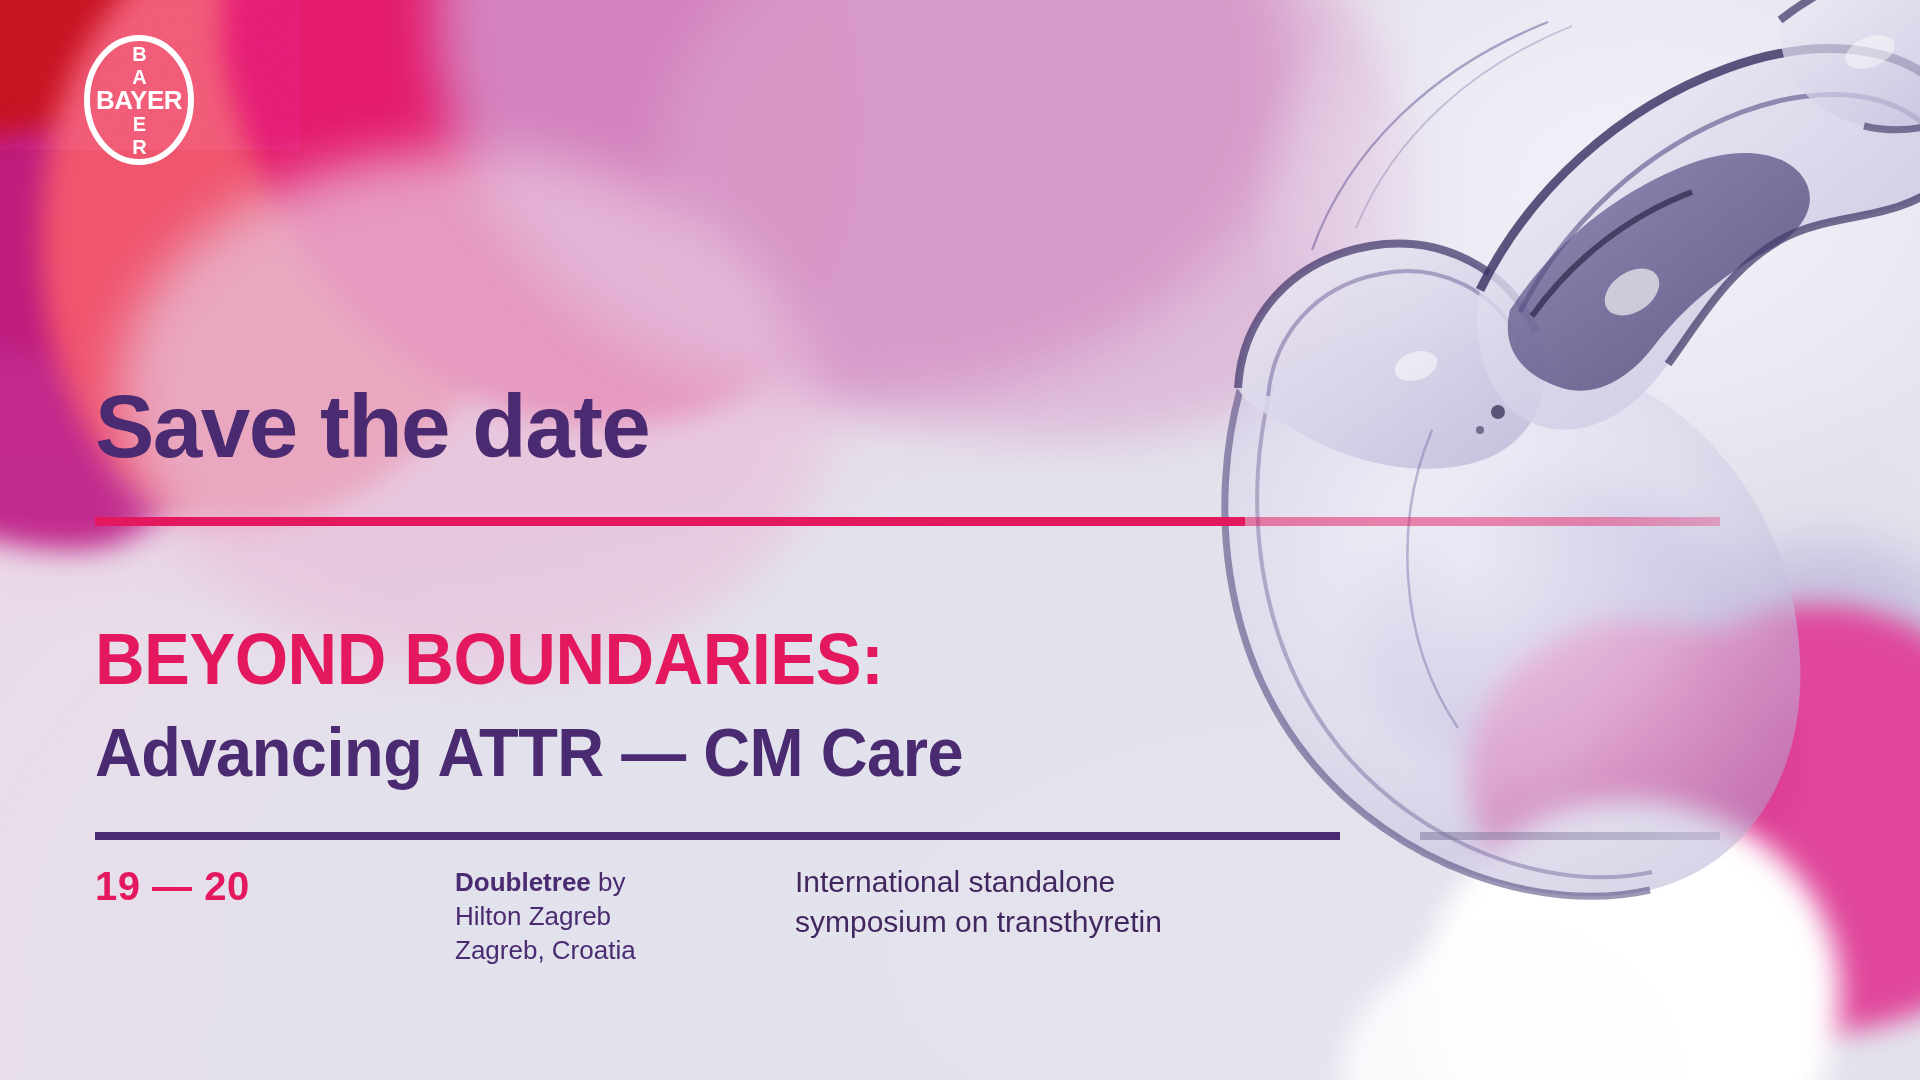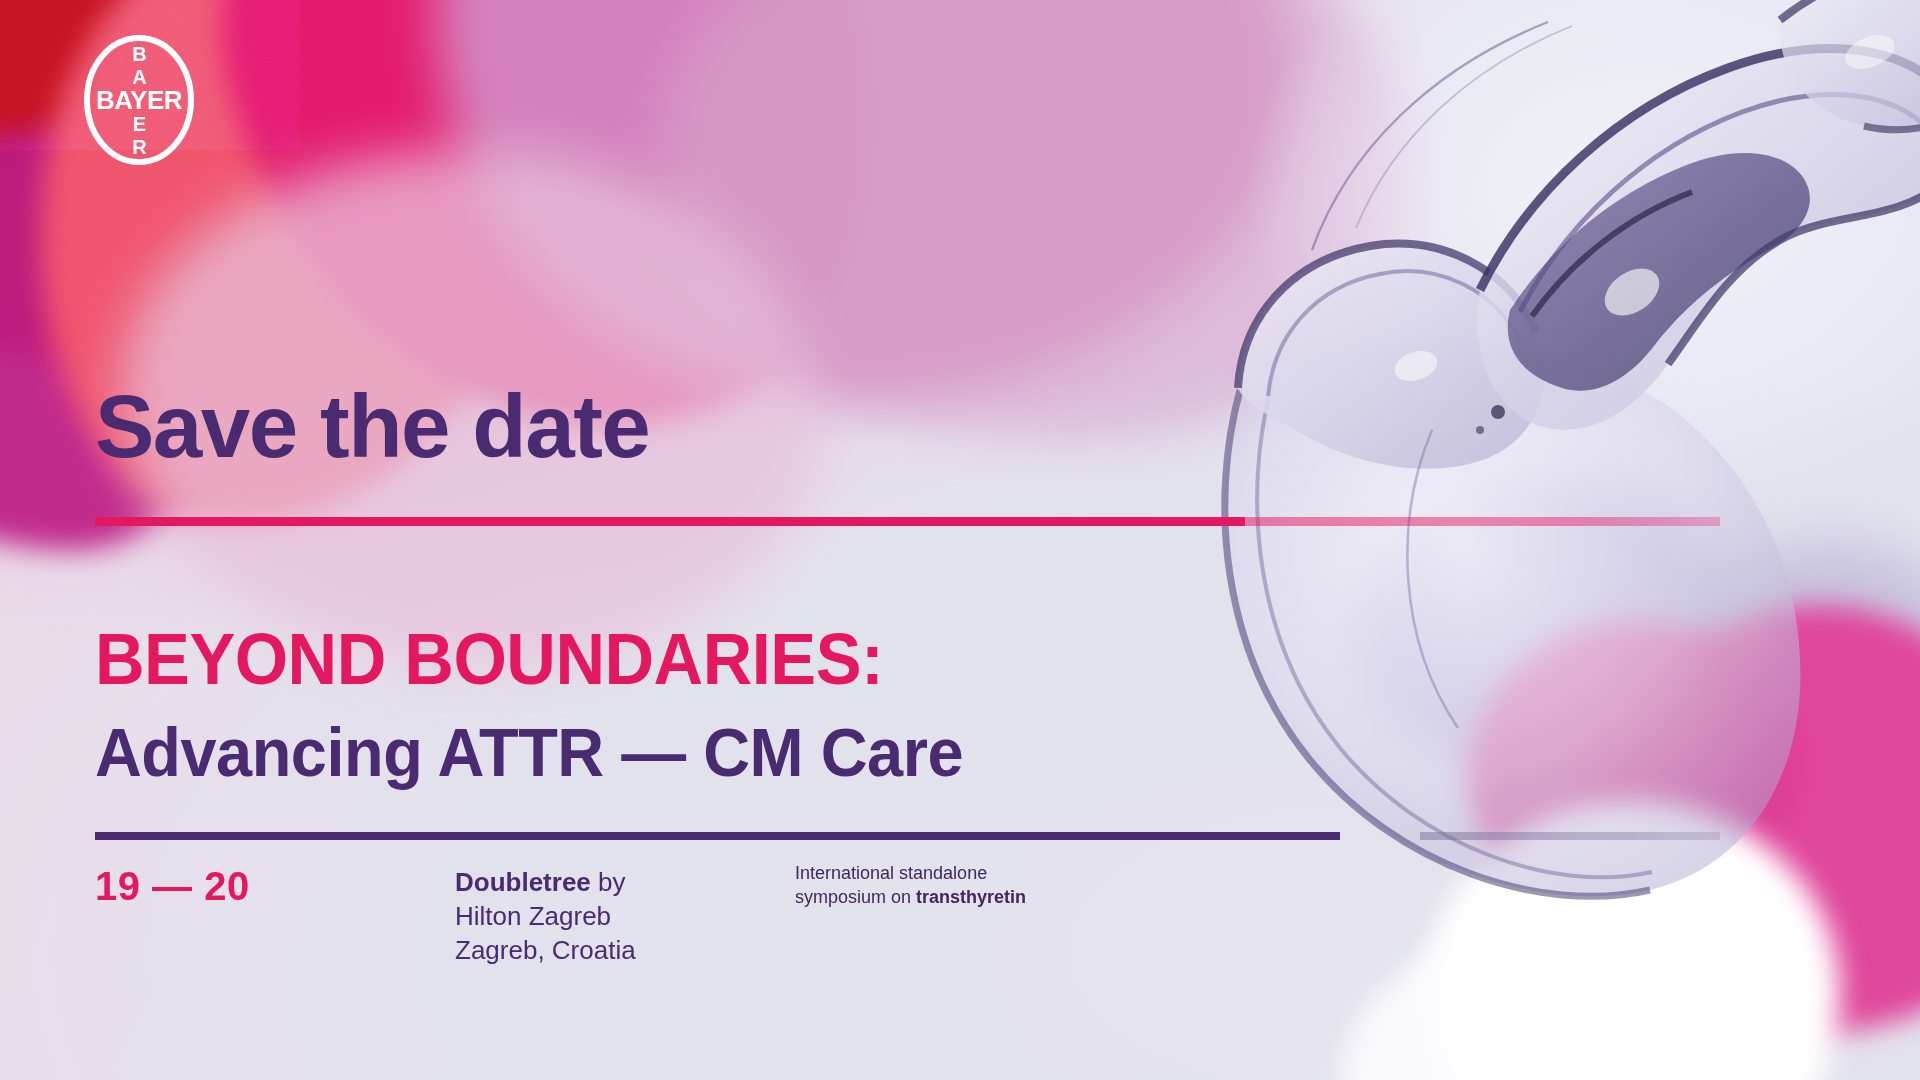--- a/index.html
+++ b/index.html
@@ -185,24 +185,24 @@
 
   .venue-block{
     position:absolute;left:360px;top:4px;
     font-size:26px;line-height:1.30;font-weight:400;
     color:#4A2A70;
   }
   .venue-block b{font-weight:700;}
 
   .symposium-block{
     position:absolute;left:700px;top:0;
-    font-size:18px;line-height:1.32;font-weight:400;
+    font-size:30px;line-height:1.32;font-weight:400;
     color:#42275F;max-width:430px;
   }
-  .symposium-block b{font-weight:700;}
+  .symposium-block b{font-weight:400;}
 </style>
 </head>
 <body>
 
 <div id="poster">
 
   <div class="bg-base"></div>
 
   <div class="blob blob-darkred blob-blur"></div>
   <div class="blob blob-purplemag blob-blur"></div>

